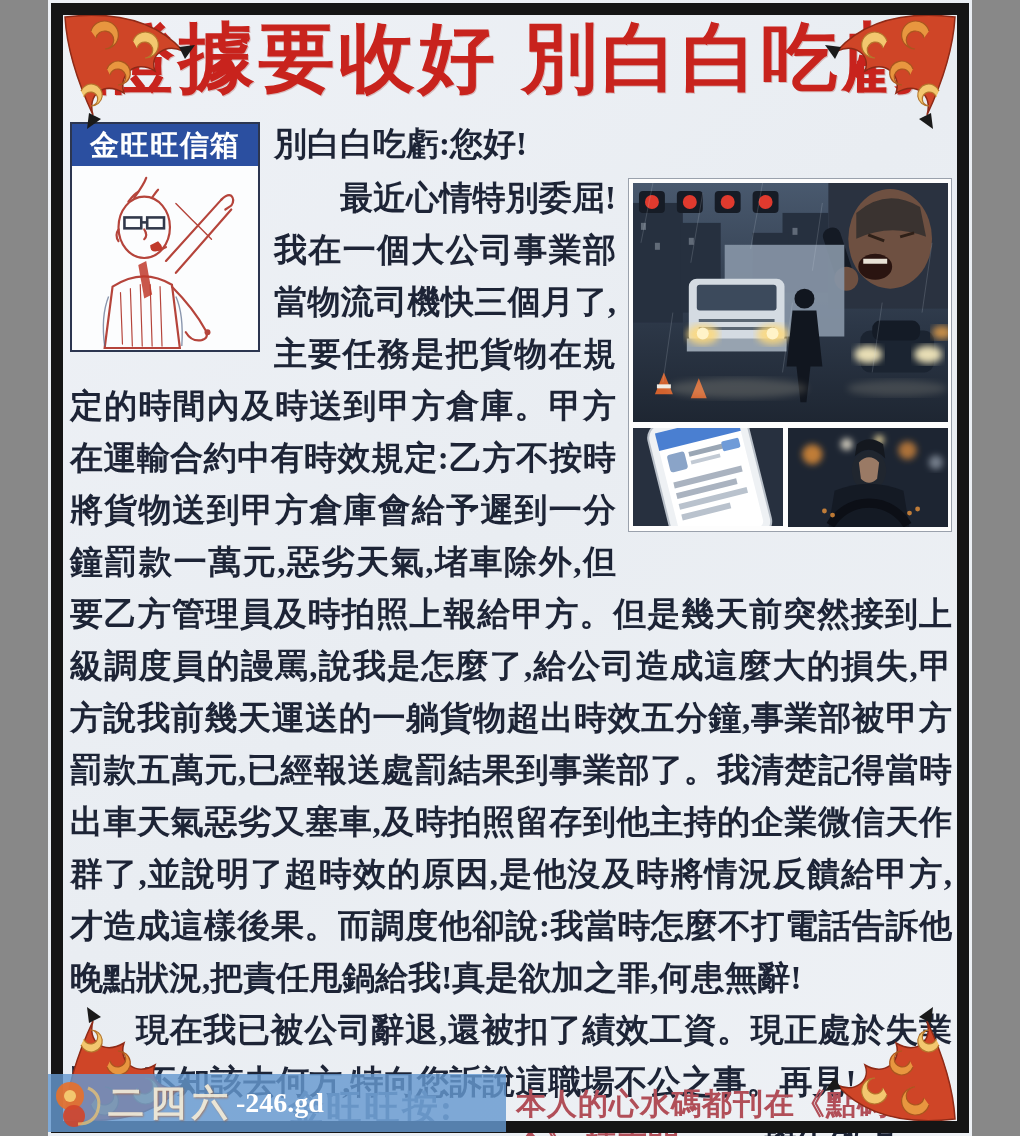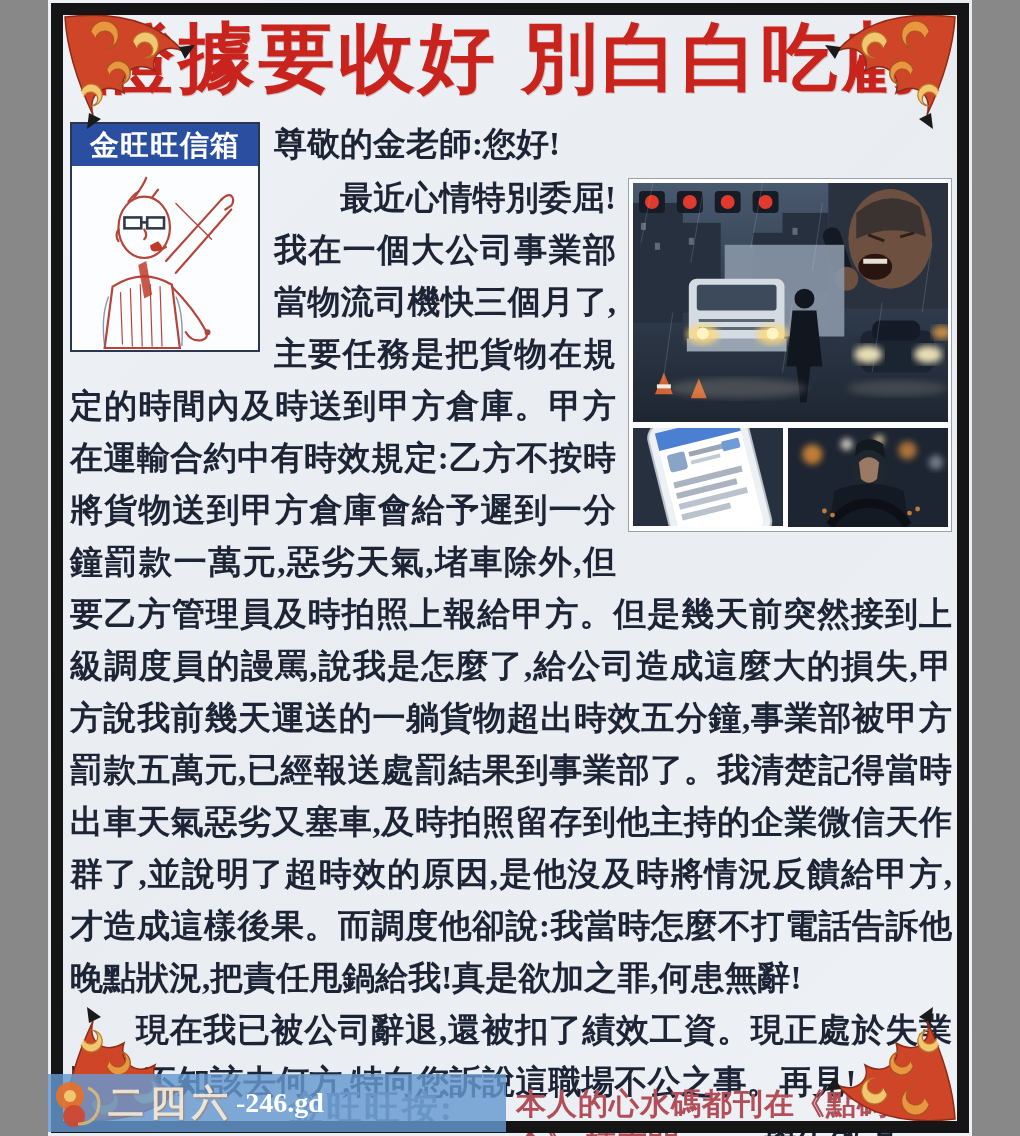--- a/index.html
+++ b/index.html
@@ -134,21 +134,21 @@
           <path d="M74,96 l6,34 -8,4 -6,-34 z" fill="#c0392b" opacity=".85"></path>
           <circle cx="136" cy="168" r="3" fill="#b5443b"></circle>
         </g>
         <g stroke="#5a6b8c" stroke-width="1.4" fill="none" opacity=".7">
           <path d="M36,132 q-8,20 -4,50"></path>
           <path d="M104,132 q8,18 6,50"></path>
         </g>
       </svg>
     </div>
 
-    <p class="salutation">尊敬的金老師:您好!</p>
+    <p class="salutation">別白白吃虧:您好!</p>
 
     <div class="collage">
       <svg class="panel top" viewBox="0 0 316 240">
         <defs>
           <linearGradient id="sky" x1="0" y1="0" x2="0" y2="1">
             <stop offset="0" stop-color="#49596e"></stop>
               <stop offset=".6" stop-color="#2c3747"></stop>
               <stop offset="1" stop-color="#1e2632"></stop>
           </linearGradient>
           <filter id="blur4">

